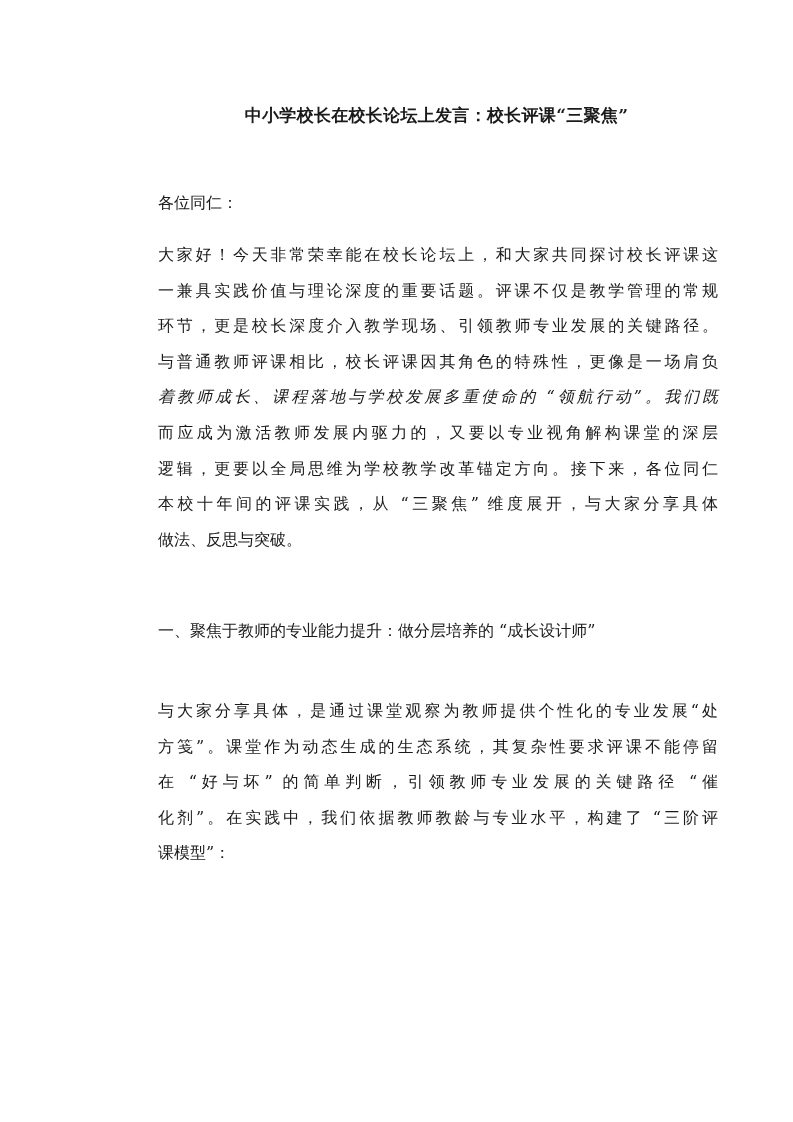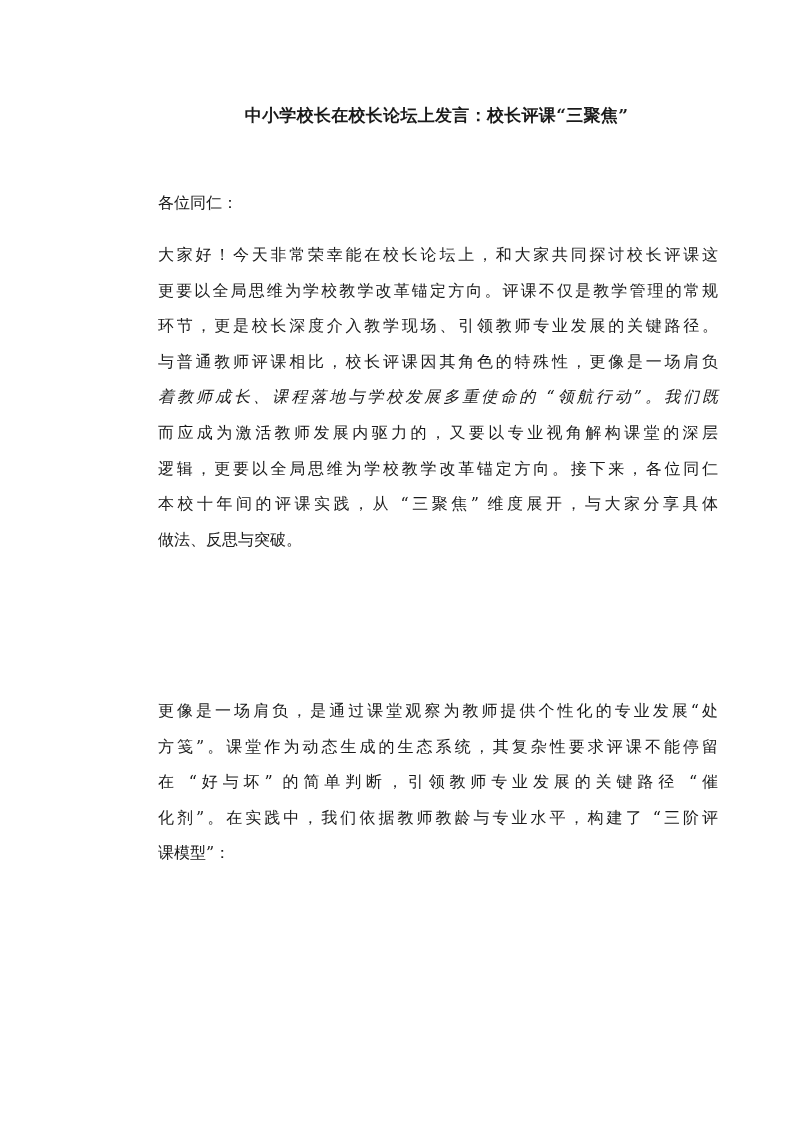--- a/index.html
+++ b/index.html
@@ -24,31 +24,32 @@
 </head>
 <body>
 
 <div class="page">
   <div class="title">中小学校长在校长论坛上发言：校长评课“三聚焦”</div>
 
   <div class="line last" style="top:192px;">各位同仁：</div>
 
   <div>
     <div class="line" style="top:244px;">大家好！今天非常荣幸能在校长论坛上，和大家共同探讨校长评课这</div>
-    <div class="line" style="top:280px;">更要以全局思维为学校教学改革锚定方向。评课不仅是教学管理的常规</div>
+    <div class="line" style="top:280px;">一兼具实践价值与理论深度的重要话题。评课不仅是教学管理的常规</div>
     <div class="line" style="top:315px;">环节，更是校长深度介入教学现场、引领教师专业发展的关键路径。</div>
     <div class="line" style="top:351px;">与普通教师评课相比，校长评课因其角色的特殊性，更像是一场肩负</div>
     <div class="line" style="top:386px;font-style:italic;">着教师成长、课程落地与学校发展多重使命的 “领航行动”。我们既</div>
     <div class="line" style="top:422px;">而应成为激活教师发展内驱力的，又要以专业视角解构课堂的深层</div>
     <div class="line" style="top:458px;">逻辑，更要以全局思维为学校教学改革锚定方向。接下来，各位同仁</div>
     <div class="line" style="top:493px;">本校十年间的评课实践，从 “三聚焦” 维度展开，与大家分享具体</div>
     <div class="line last" style="top:529px;">做法、反思与突破。</div>
   </div>
 
+  <div class="line last" style="top:620px;">一、聚焦于教师的专业能力提升：做分层培养的 “成长设计师”</div>
 
   <div>
-    <div class="line" style="top:700px;">更像是一场肩负，是通过课堂观察为教师提供个性化的专业发展“处</div>
+    <div class="line" style="top:700px;">与大家分享具体，是通过课堂观察为教师提供个性化的专业发展“处</div>
     <div class="line" style="top:736px;">方笺”。课堂作为动态生成的生态系统，其复杂性要求评课不能停留</div>
     <div class="line" style="top:771px;">在 “好与坏” 的简单判断，引领教师专业发展的关键路径 “催</div>
     <div class="line" style="top:807px;">化剂”。在实践中，我们依据教师教龄与专业水平，构建了 “三阶评</div>
     <div class="line last" style="top:842px;">课模型”：</div>
   </div>
 </div>
 
 </body></html>

